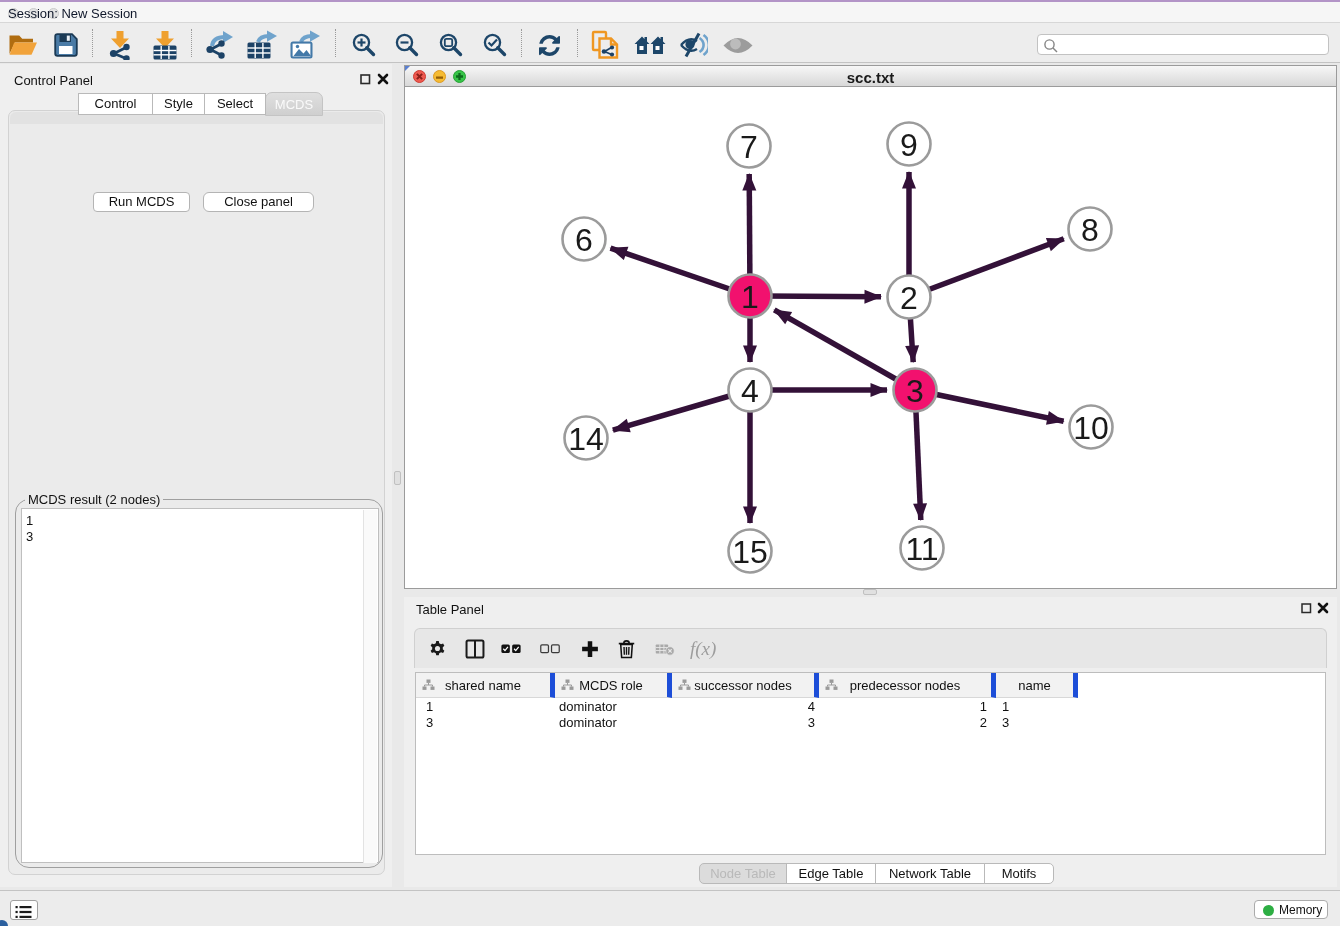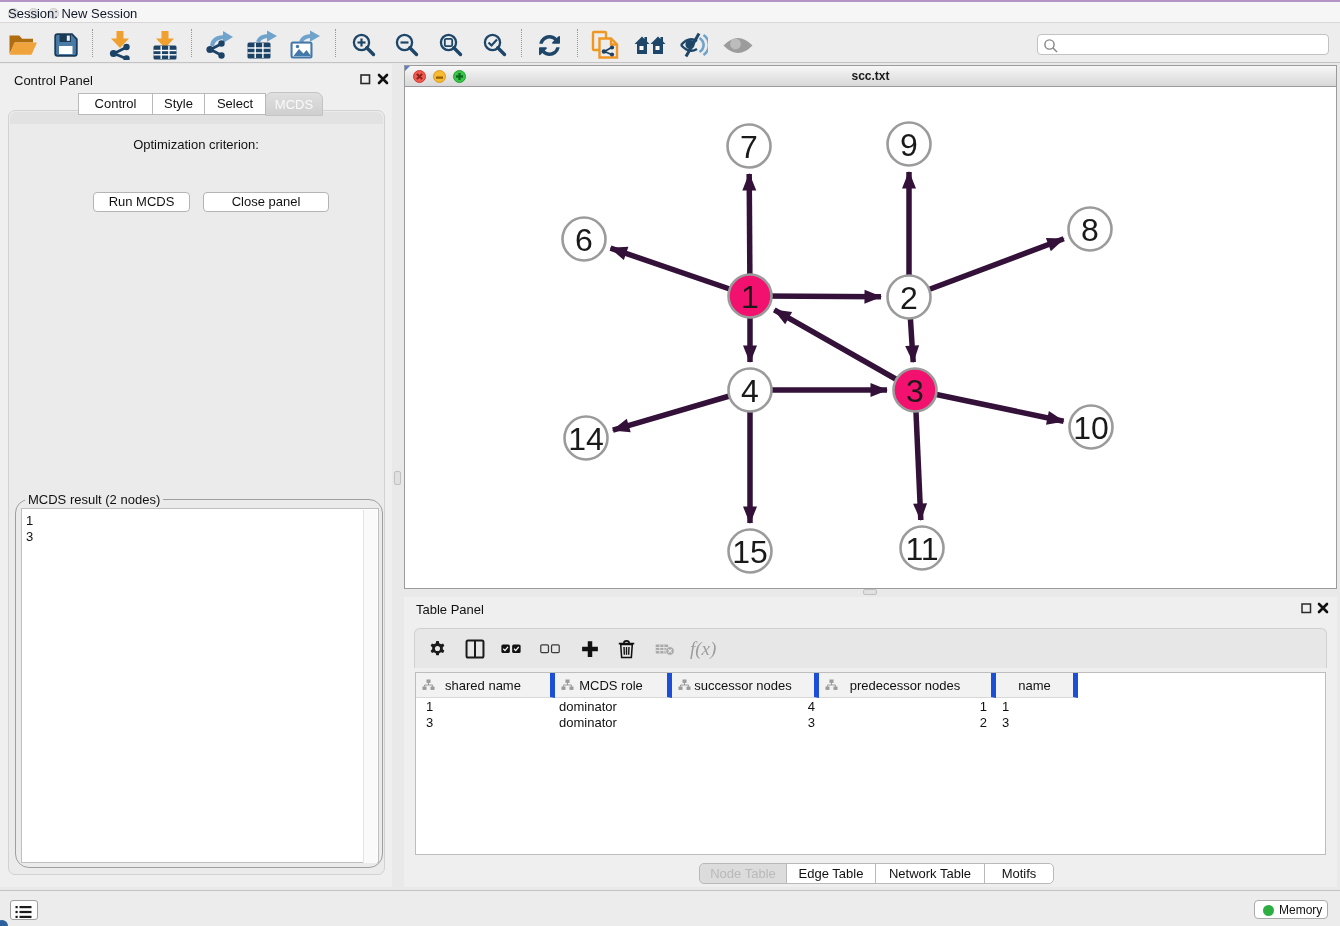--- a/index.html
+++ b/index.html
@@ -25,21 +25,21 @@
 #opt-label { position:absolute; left:0; top:73px; width:100%; text-align:center; font-size:13px; color:#111; }
 #combo { position:absolute; left:44px; top:96px; width:310px; height:20px; background:#fff; border:1px solid #b9b9b9; border-radius:4px; font-size:13px; color:#111; line-height:18px; padding-left:13px; }
 .btn { position:absolute; top:128px; height:20px; background:#fff; border:1px solid #b4b4b4; border-radius:4px; font-size:13px; color:#111; text-align:center; line-height:18px; }
 #fieldset { position:absolute; left:15px; top:435px; width:368px; height:369px; border:1px solid #9f9f9f; border-radius:14px; }
 #fs-legend { position:absolute; left:9px; top:-8px; background:#ebebeb; padding:0 3px; font-size:13px; color:#111; }
 #fs-inner { position:absolute; left:5px; top:8px; width:358px; height:355px; background:#fff; border:1px solid #bfbfbf; font-size:13px; color:#111; }
 #fs-scroll { position:absolute; right:1px; top:1px; width:14px; height:353px; background:#fafafa; border-left:1px solid #e3e3e3; }
 
 #netwin { left:404px; top:65px; width:933px; height:524px; background:#fff; border:1px solid #9b9b9b; }
 #net-tbar { position:absolute; left:0; top:0; width:931px; height:21px; background:linear-gradient(#f7f7f7,#d8d8d8); border-bottom:1px solid #9b9b9b; }
-#net-title { position:absolute; top:3px; left:0; width:100%; text-align:center; font-size:12px; font-weight:bold; color:#1a1a1a; }
+#net-title { position:absolute; top:3px; left:0; width:100%; text-align:center; font-size:15px; font-weight:bold; color:#1a1a1a; }
 .stl { position:absolute; top:4px; width:13px; height:13px; border-radius:50%; }
 
 #tpanel { left:404px; top:597px; width:933px; height:290px; background:#efefef; }
 #tp-title { position:absolute; left:12px; top:5px; font-size:13px; color:#111; }
 #tp-toolbar { position:absolute; left:10px; top:31px; width:913px; height:40px; background:#e7e7e7; border:1px solid #d0d0d0; border-bottom:none; border-radius:6px 6px 0 0; }
 #tbl { position:absolute; left:11px; top:75px; width:911px; height:183px; background:#fff; border:1px solid #bdbdbd; }
 .hdrcell { position:absolute; top:0; height:25px; background:#f2f2f2; border-right:5px solid #1d4ed8; border-bottom:1px solid #d8d8d8; font-size:13px; color:#111; }
 .hdrlbl { position:absolute; top:5px; width:100%; text-align:center; }
 .rowtxt { position:absolute; font-size:13px; color:#111; }
 #btabs { position:absolute; left:4px; top:266px; width:933px; height:21px; }
@@ -235,23 +235,22 @@
 <svg width="12" height="12" viewBox="0 0 12 12" style="position:absolute;left:377px;top:9px;">
       <path d="M2 2 L10 10 M10 2 L2 10" stroke="#111" stroke-width="2.6" stroke-linecap="round"></path>
     </svg>
 <div id="cp-content"></div>
 <div id="cp-tabs">
   <div class="cptab" style="left:265px;width:58px;top:-1px;height:24px;background:linear-gradient(#dfdfdf,#cfcfcf);color:#fafafa;border-radius:7px 7px 0 0;border-color:#c4c4c4;line-height:23px;">MCDS</div>
   <div class="cptab" style="left:78px;width:75px;">Control</div>
   <div class="cptab" style="left:152px;width:53px;">Style</div>
   <div class="cptab" style="left:204px;width:62px;">Select</div>
 </div>
-<div id="opt-label">Optimization criterion:</div>
 <div class="btn" style="left:93px;width:97px;">Run MCDS</div>
-<div class="btn" style="left:203px;width:126px;">Close panel</div>
+<div class="btn" style="left:203px;width:111px;border-radius:6px;">Close panel</div>
 <div id="fieldset">
   <div id="fs-legend">MCDS result (2 nodes)</div>
   <div id="fs-inner">
         <div style="padding:4px 0 0 4px;line-height:15.5px;">1<br>3</div>
     <div id="fs-scroll"></div>
   </div>
 </div>
 </div>
 <div class="abs" id="netwin">
 <div id="net-tbar">

